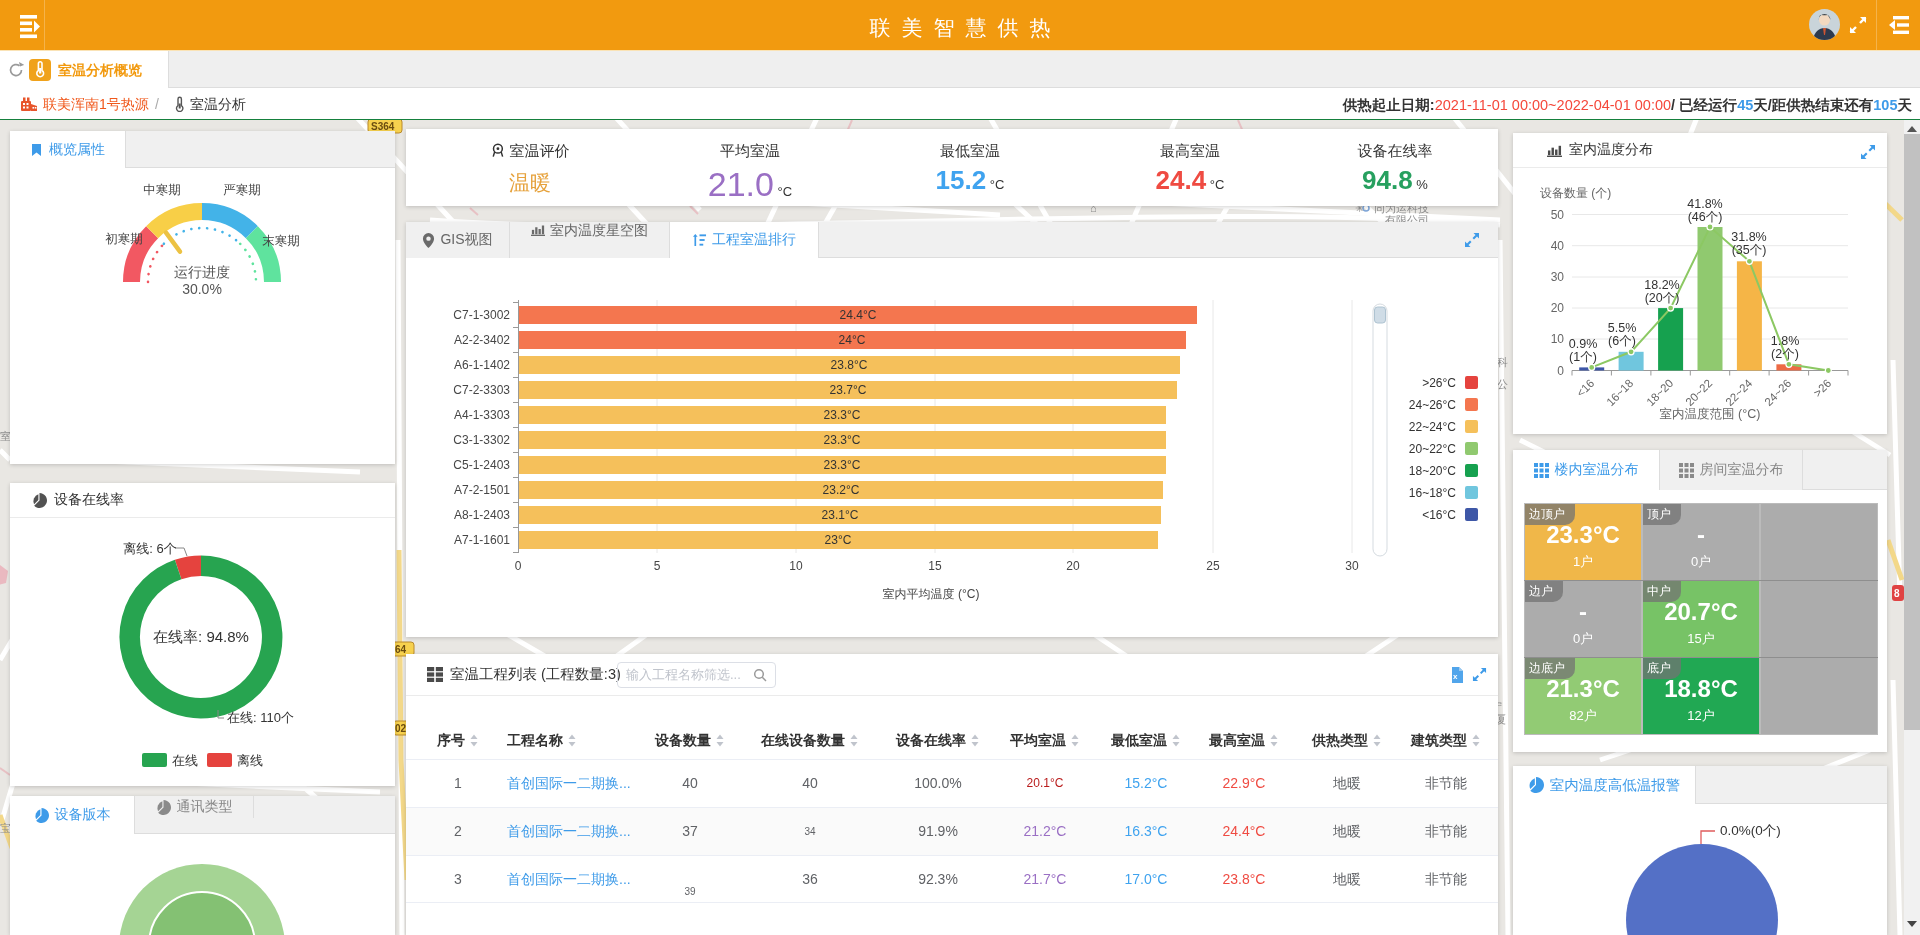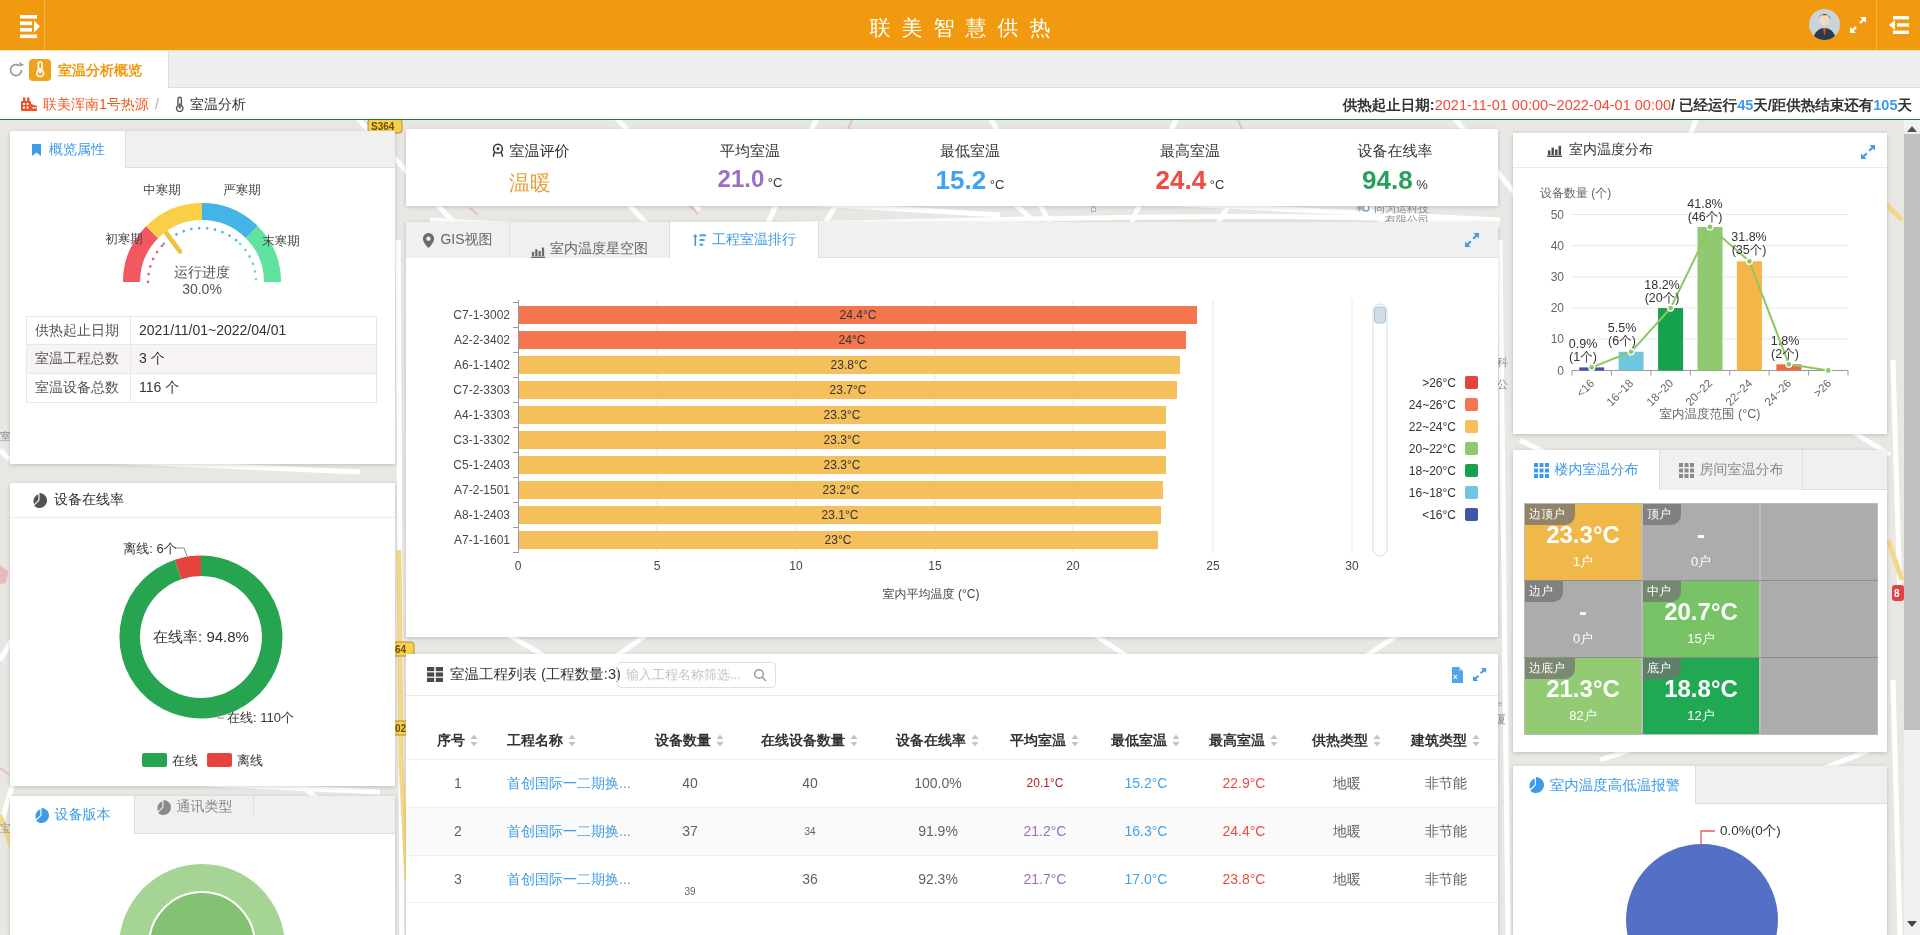--- a/index.html
+++ b/index.html
@@ -176,34 +176,20 @@
         <text x="114" y="75">初寒期</text>
         <text x="152" y="26">中寒期</text>
         <text x="232" y="26">严寒期</text>
         <text x="271" y="77">末寒期</text>
       </g>
       <g font-size="14" fill="#555" text-anchor="middle">
         <text x="192" y="109">运行进度</text>
         <text x="192" y="126">30.0%</text>
       </g>
     </svg>
-    <div style="position:absolute;left:16px;top:185px;width:351px;font-size:14px;color:#333">
-      <div style="display:flex;border:1px solid #e8e8e8;height:29px;line-height:27px">
-          <div style="width:103px;color:#555;padding-left:8px">供热起止日期</div>
-          <div style="border-left:1px solid #e8e8e8;padding-left:8px;flex:1">2021/11/01~2022/04/01</div>
-        </div>
-      <div style="display:flex;border:1px solid #e8e8e8;border-top:none;height:29px;line-height:27px;background:#f8f3f4">
-          <div style="width:103px;color:#555;padding-left:8px">室温工程总数</div>
-          <div style="border-left:1px solid #e8e8e8;padding-left:8px;flex:1">3 个</div>
-        </div>
-      <div style="display:flex;border:1px solid #e8e8e8;border-top:none;height:29px;line-height:27px">
-          <div style="width:103px;color:#555;padding-left:8px">室温设备总数</div>
-          <div style="border-left:1px solid #e8e8e8;padding-left:8px;flex:1">116 个</div>
-        </div>
-    </div>
   </div>
   <div class="card" id="c-online" style="left:10px;top:363px;width:385px;height:303px">
     <div class="hdr" style="height:35px;padding-left:22px">
       <svg width="15" height="15" viewBox="0 0 16 16" style="margin-right:7px">
           <path d="M8 0a8 8 0 1 1-5.66 13.66L8 8z" fill="#525252"></path>
           <path d="M6.8 1.2v6.3L2.3 12A8 8 0 0 1 6.8 1.2z" fill="#525252"></path>
         </svg>
       <span style="font-size:14px;color:#333">设备在线率</span>
     </div>
     <svg width="385" height="268" style="position:absolute;left:0;top:35px">
@@ -246,37 +232,37 @@
     </svg>
   </div>
   <div class="card" id="c-stats" style="left:406px;top:9px;width:1092px;height:77px">
     <div style="position:absolute;left:124px;top:13px;transform:translateX(-50%);font-size:15px;color:#333;white-space:nowrap"><svg width="15" height="15" viewBox="0 0 16 16" style="vertical-align:-2px">
           <circle cx="8" cy="6" r="4.7" fill="none" stroke="#333" stroke-width="1.6"></circle>
           <circle cx="8" cy="6" r="1.5" fill="#333"></circle>
           <path d="M4.5 9.5L3 14.5M11.5 9.5L13 14.5" stroke="#333" stroke-width="1.6"></path>
         </svg> 室温评价</div>
     <div style="position:absolute;left:124px;top:40px;transform:translateX(-50%);font-size:21px;font-weight:normal;color:#e6a23c">温暖</div>
     <div style="position:absolute;left:344px;top:13px;transform:translateX(-50%);font-size:15px;color:#333">平均室温</div>
-    <div style="position:absolute;left:344px;top:36px;transform:translateX(-50%);white-space:nowrap"><span style="font-size:24px;font-weight:bold;color:#9a6fc4">21.0</span><span style="font-size:13px;color:#333"> °C</span></div>
+    <div style="position:absolute;left:344px;top:36px;transform:translateX(-50%);white-space:nowrap"><span style="font-size:34px;font-weight:normal;color:#9a6fc4">21.0</span><span style="font-size:13px;color:#333"> °C</span></div>
     <div style="position:absolute;left:564px;top:13px;transform:translateX(-50%);font-size:15px;color:#333">最低室温</div>
     <div style="position:absolute;left:564px;top:36px;transform:translateX(-50%);white-space:nowrap"><span style="font-size:26px;font-weight:bold;color:#3fa3ef">15.2</span><span style="font-size:13px;color:#333"> °C</span></div>
     <div style="position:absolute;left:784px;top:13px;transform:translateX(-50%);font-size:15px;color:#333">最高室温</div>
     <div style="position:absolute;left:784px;top:36px;transform:translateX(-50%);white-space:nowrap"><span style="font-size:26px;font-weight:bold;color:#ef4b42">24.4</span><span style="font-size:13px;color:#333"> °C</span></div>
     <div style="position:absolute;left:989px;top:13px;transform:translateX(-50%);font-size:15px;color:#333">设备在线率</div>
     <div style="position:absolute;left:989px;top:36px;transform:translateX(-50%);white-space:nowrap"><span style="font-size:26px;font-weight:bold;color:#27a05f">94.8</span><span style="font-size:13px;color:#333"> %</span></div>
   </div>
   <div class="card" id="c-rank" style="left:406px;top:102px;width:1092px;height:415px">
     <div class="tabrow" style="height:36px"></div>
     <div style="position:absolute;left:0;top:0;width:104px;height:36px;display:flex;align-items:center;justify-content:center;border-right:1px solid #ddd;background:#f0f0f0">
       <svg width="13" height="15" viewBox="0 0 14 16" style="margin-right:5px">
           <path d="M7 0a6 6 0 0 1 6 6c0 4.5-6 10-6 10S1 10.5 1 6a6 6 0 0 1 6-6zm0 3.6A2.4 2.4 0 1 0 7 8.4 2.4 2.4 0 0 0 7 3.6z" fill="#6a6a6a"></path>
         </svg>
       <span style="font-size:14px;color:#666">GIS视图</span>
     </div>
-    <div style="position:absolute;left:104px;top:0;width:160px;height:36px;display:flex;align-items:flex-end;justify-content:center;border-right:1px solid #ddd;background:#f0f0f0">
+    <div style="position:absolute;left:104px;top:0;width:160px;height:36px;display:flex;align-items:flex-start;justify-content:center;border-right:1px solid #ddd;background:#f0f0f0">
       <svg width="14" height="14" viewBox="0 0 16 16" style="margin-right:5px">
           <g fill="#6a6a6a">
             <rect x="1" y="9" width="2.6" height="5"></rect>
             <rect x="4.8" y="6" width="2.6" height="8"></rect>
             <rect x="8.6" y="8" width="2.6" height="6"></rect>
             <rect x="12.4" y="4" width="2.6" height="10"></rect>
           </g>
           <rect x="0" y="14.5" width="16" height="1.5" fill="#6a6a6a"></rect>
         </svg>
       <span style="font-size:14px;color:#666">室内温度星空图</span>

